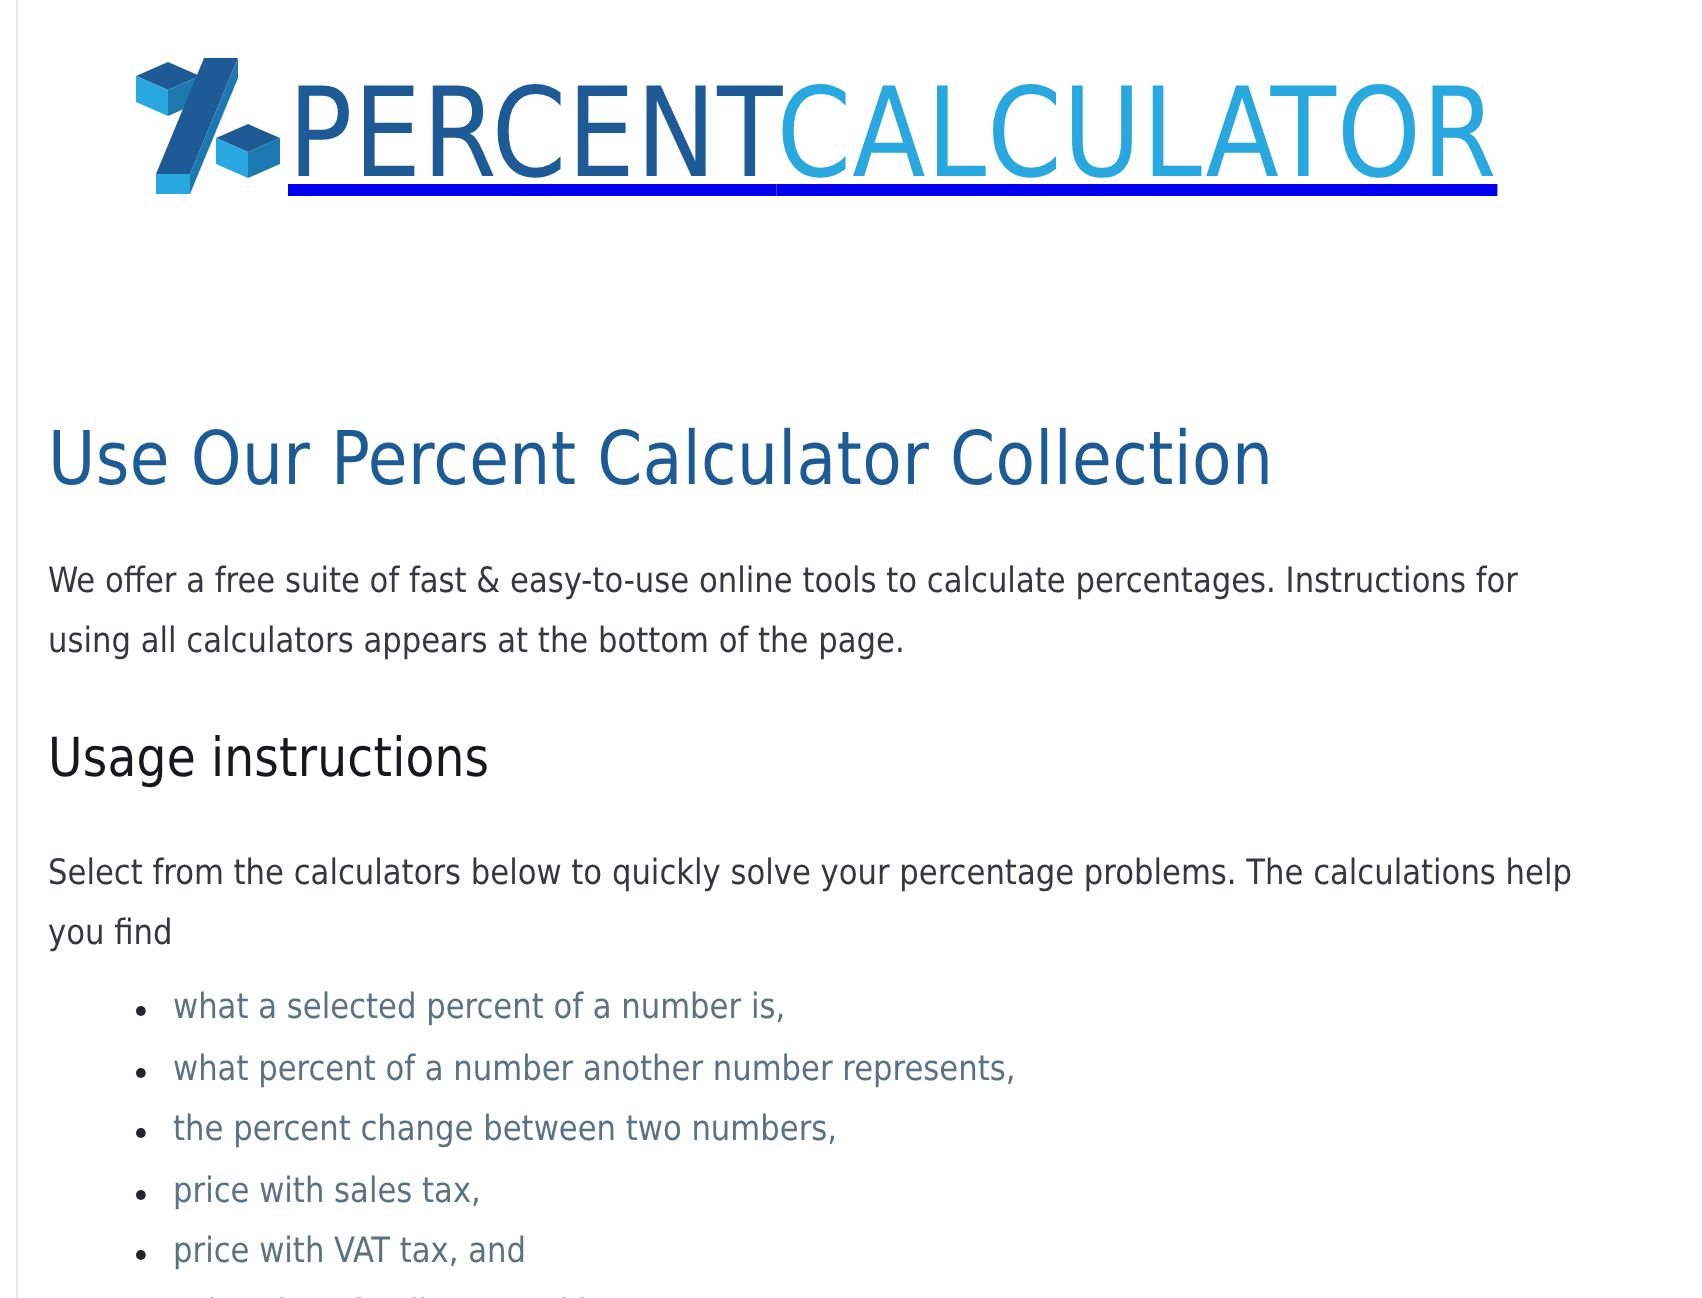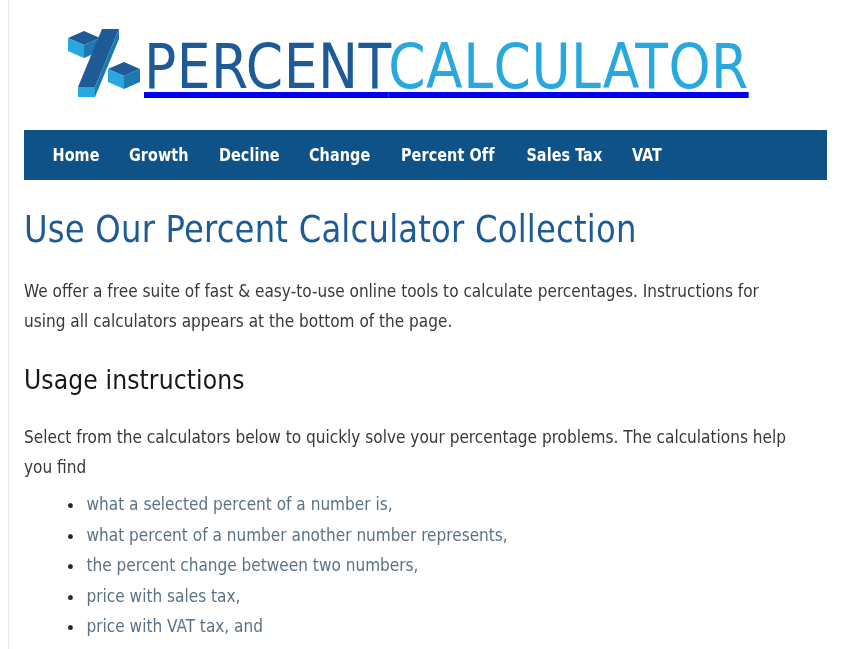--- a/index.html
+++ b/index.html
@@ -197,29 +197,20 @@
 
           <polygon points="46,44 62,37 78,44 62,51" fill="#1e5b96"></polygon>
           <polygon points="46,44 62,51 62,64 46,57" fill="#29a8df"></polygon>
           <polygon points="62,51 78,44 78,57 62,64" fill="#1b79b0"></polygon>
         </svg>
       </span>
       <span id="logo-text"><span class="logo-word-a">PERCENT</span><span class="logo-word-b">CALCULATOR</span></span>
     </a>
   </div>
 
-  <nav id="navbar">
-    <a class="nav-item" href="#">Home</a>
-    <a class="nav-item" href="#">Growth</a>
-    <a class="nav-item" href="#">Decline</a>
-    <a class="nav-item" href="#">Change</a>
-    <a class="nav-item" href="#">Percent Off</a>
-    <a class="nav-item" href="#">Sales Tax</a>
-    <a class="nav-item" href="#">VAT</a>
-  </nav>
 
   <main id="content">
 
     <h1 id="page-title">Use Our Percent Calculator Collection</h1>
 
     <p class="body-text">We offer a free suite of fast &amp; easy-to-use online tools to calculate percentages. Instructions for using all calculators appears at the bottom of the page.</p>
 
     <h2 id="usage-title">Usage instructions</h2>
 
     <p class="body-text" id="select-text">Select from the calculators below to quickly solve your percentage problems. The calculations help you find</p>

